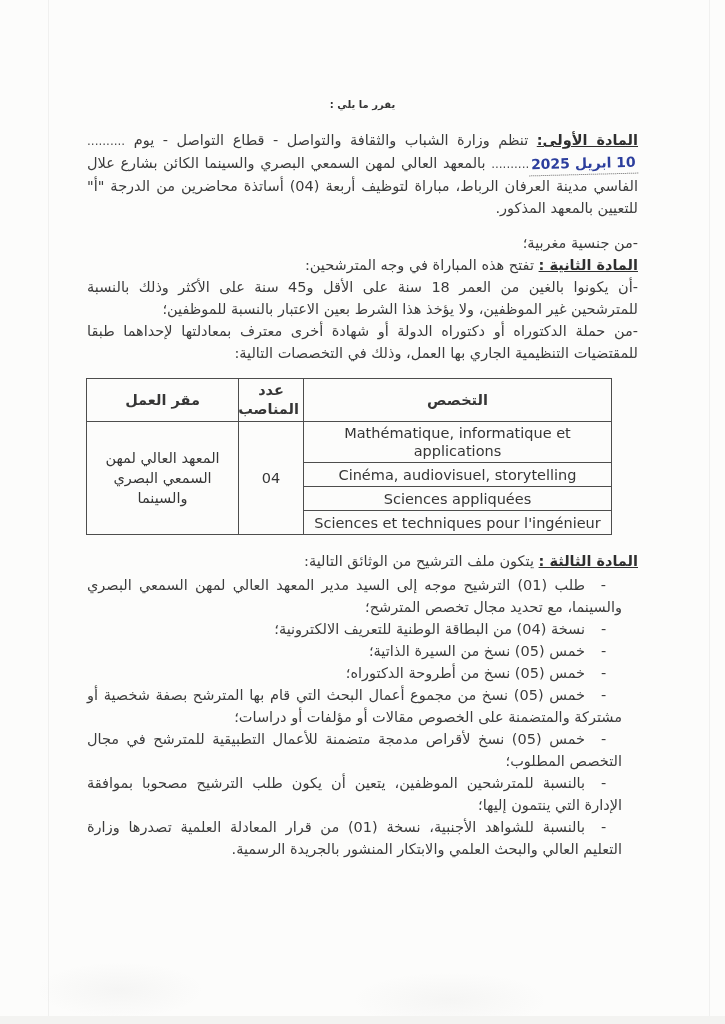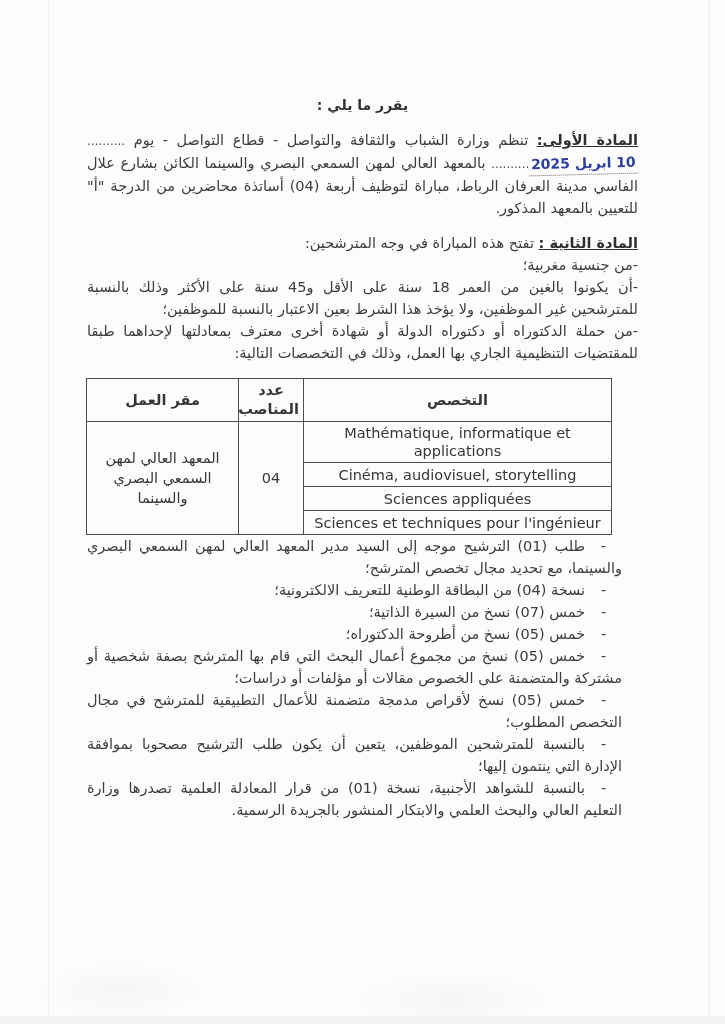--- a/index.html
+++ b/index.html
@@ -27,21 +27,21 @@
 
   .content {
     position: absolute;
     top: 94px; right: 87px;
     width: 551px;
     font-size: 14.5px;
     line-height: 22px;
     text-align: justify;
   }
   .doc-title {
-    font-size: 14px;
+    font-size: 10px;
     font-weight: bold;
     text-align: center;
     color: #333;
     margin: 0 0 13px 0;
   }
   p.article { margin: 0 0 13px 0; }
   .lead { font-weight: bold; text-decoration: underline; color: #2f2f2f; }
   .dots { color: #4a4a4a; letter-spacing: 1px; font-size: 12px; }
   .hand-date {
     display: inline-block;
@@ -96,24 +96,24 @@
 
   <div class="content">
 
     <p class="doc-title">يقرر ما يلي :</p>
 
     <p class="article"><span class="lead">المادة الأولى:</span>
       <span>تنظم وزارة الشباب والثقافة والتواصل - قطاع التواصل - يوم</span>
       <span class="dots">..........</span><span class="hand-date">10 ابريل 2025</span><span class="dots">..........</span>
       <span>بالمعهد العالي لمهن السمعي البصري والسينما الكائن بشارع علال الفاسي مدينة العرفان الرباط، مباراة لتوظيف أربعة (04) أساتذة محاضرين من الدرجة "أ" للتعيين بالمعهد المذكور.</span></p>
 
+    <p class="cond-line">-من جنسية مغربية؛</p>
+
     <p class="cond-line"><span class="lead">المادة الثانية :</span>
       <span>تفتح هذه المباراة في وجه المترشحين:</span></p>
-
-    <p class="cond-line">-من جنسية مغربية؛</p>
     <p class="cond-line">-أن يكونوا بالغين من العمر 18 سنة على الأقل و45 سنة على الأكثر وذلك بالنسبة للمترشحين غير الموظفين، ولا يؤخذ هذا الشرط بعين الاعتبار بالنسبة للموظفين؛</p>
     <p class="cond-line">-من حملة الدكتوراه أو دكتوراه الدولة أو شهادة أخرى معترف بمعادلتها لإحداهما طبقا للمقتضيات التنظيمية الجاري بها العمل، وذلك في التخصصات التالية:</p>
 
     <table class="spec-table">
       <colgroup>
           <col class="c-spec">
           <col class="c-num">
           <col class="c-loc">
         </colgroup>
       <tbody>
@@ -132,25 +132,27 @@
       </tr>
       <tr>
         <td class="spec-cell">Sciences appliquées</td>
       </tr>
       <tr>
         <td class="spec-cell">Sciences et techniques pour l'ingénieur</td>
       </tr>
     </tbody>
       </table>
 
+    <p class="cond-line a3-heading"><span class="lead">المادة الثالثة :</span>
+      <span>يتكون ملف الترشيح من الوثائق التالية:</span></p>
 
     <ul class="docs">
       <li><span class="dash">-</span><span>طلب (01) الترشيح موجه إلى السيد مدير المعهد العالي لمهن السمعي البصري والسينما، مع تحديد مجال تخصص المترشح؛</span></li>
       <li><span class="dash">-</span><span>نسخة (04) من البطاقة الوطنية للتعريف الالكترونية؛</span></li>
-      <li><span class="dash">-</span><span>خمس (07) نسخ من السيرة الذاتية؛</span></li>
+      <li><span class="dash">-</span><span>خمس (05) نسخ من السيرة الذاتية؛</span></li>
       <li><span class="dash">-</span><span>خمس (05) نسخ من أطروحة الدكتوراه؛</span></li>
       <li><span class="dash">-</span><span>خمس (05) نسخ من مجموع أعمال البحث التي قام بها المترشح بصفة شخصية أو مشتركة والمتضمنة على الخصوص مقالات أو مؤلفات أو دراسات؛</span></li>
       <li><span class="dash">-</span><span>خمس (05) نسخ لأقراص مدمجة متضمنة للأعمال التطبيقية للمترشح في مجال التخصص المطلوب؛</span></li>
       <li><span class="dash">-</span><span>بالنسبة للمترشحين الموظفين، يتعين أن يكون طلب الترشيح مصحوبا بموافقة الإدارة التي ينتمون إليها؛</span></li>
       <li><span class="dash">-</span><span>بالنسبة للشواهد الأجنبية، نسخة (01) من قرار المعادلة العلمية تصدرها وزارة التعليم العالي والبحث العلمي والابتكار المنشور بالجريدة الرسمية.</span></li>
     </ul>
 
   </div>
 </div>
 

